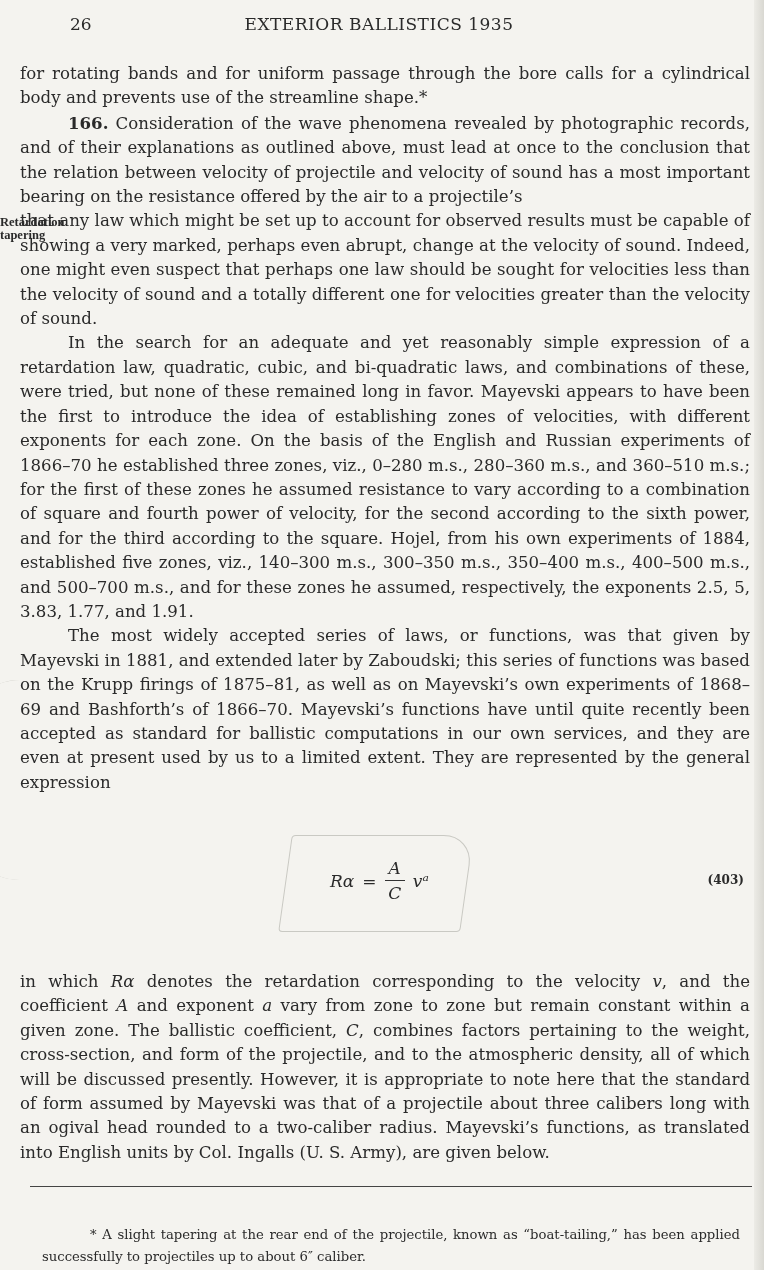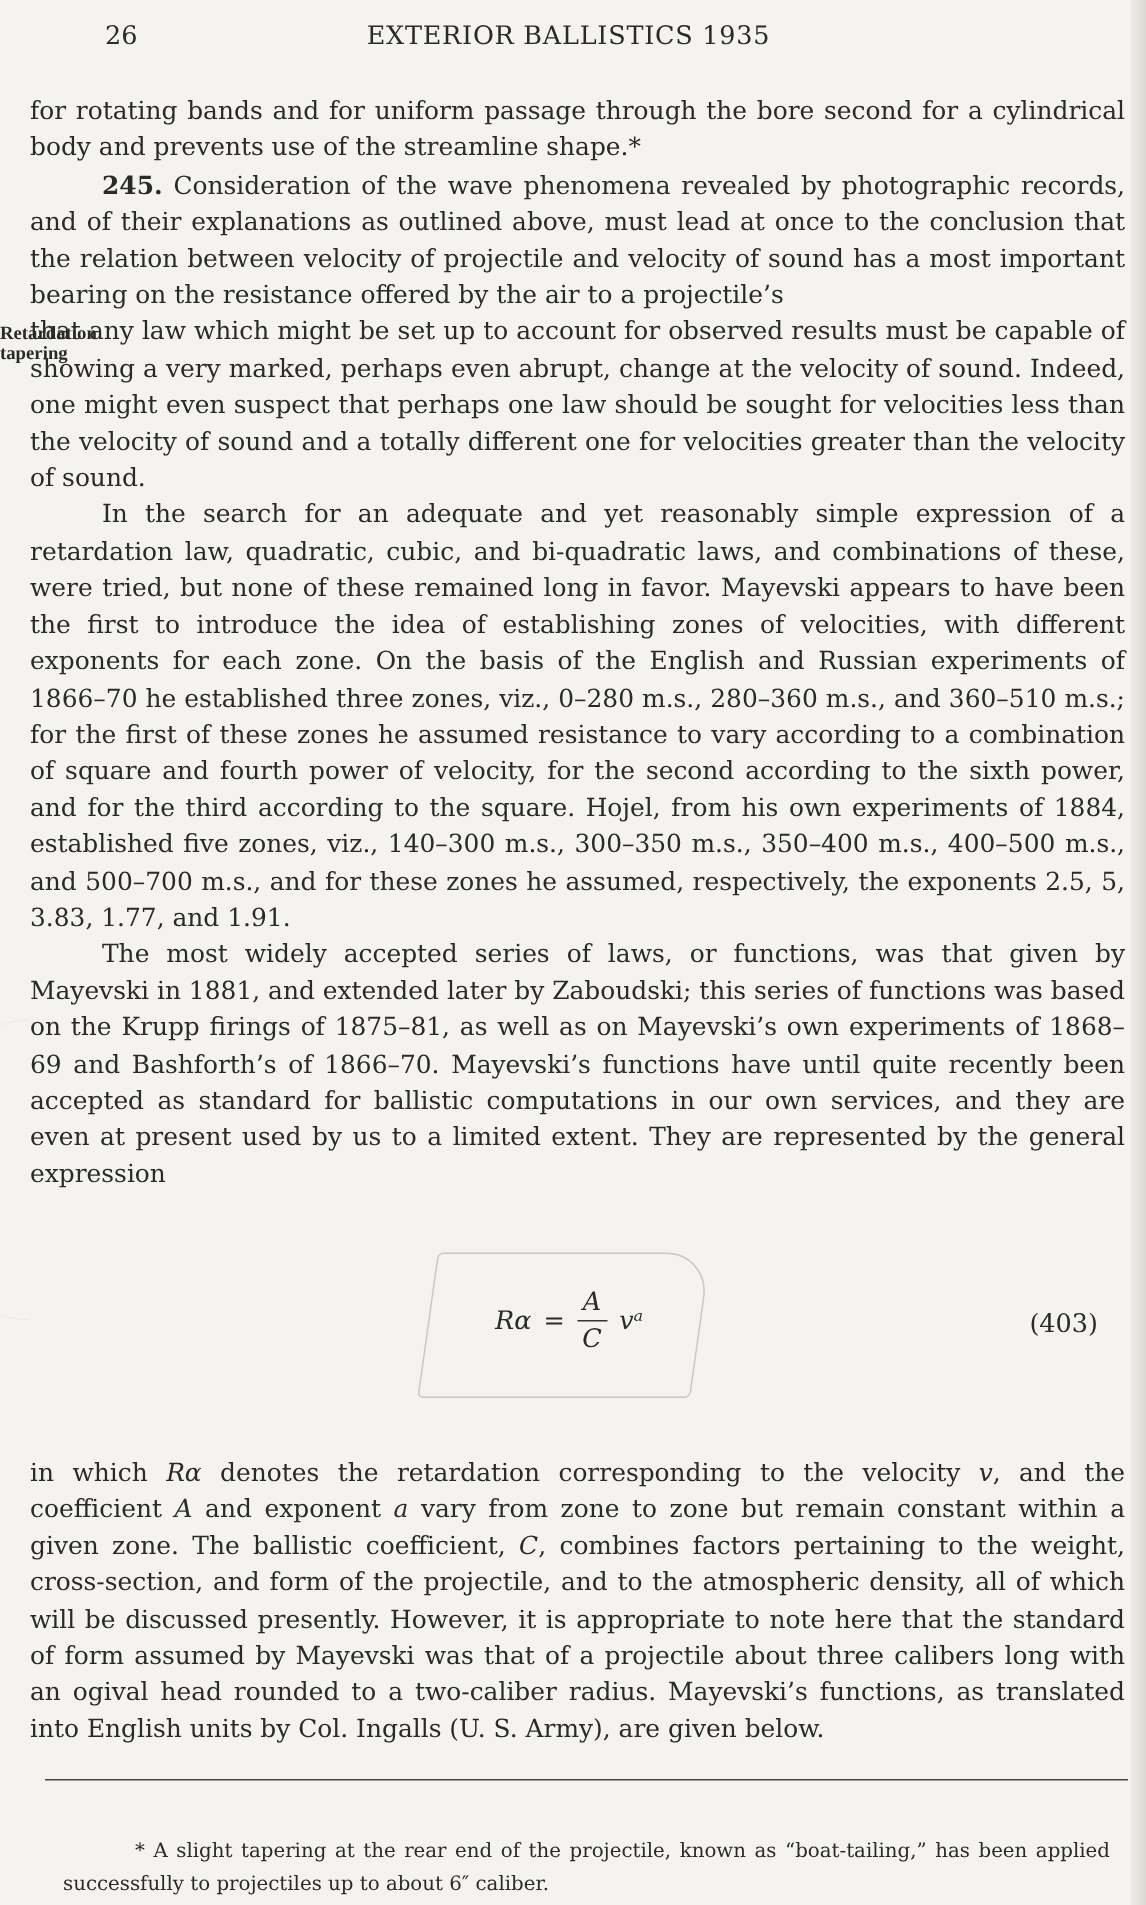--- a/index.html
+++ b/index.html
@@ -36,21 +36,21 @@
   .equation {
     position: absolute; top: 850px; left: 20px; width: 728px; height: 80px;
   }
   .eq-body {
     position: absolute; left: 310px; top: 8px; font-style: italic; font-size: 17px;
     display: flex; align-items: center; gap: 8px;
   }
   .frac { display: inline-flex; flex-direction: column; align-items: center; font-size: 17px; }
   .frac .num { border-bottom: 1px solid #333; padding: 0 4px 2px; }
   .frac .den { padding-top: 2px; }
-  .eq-number { position: absolute; right: 16px; top: 23px; font-size: 17px; }
+  .eq-number { position: absolute; right: 4px; top: 23px; font-size: 12px; font-weight: bold; }
   .sketch {
     position: absolute; left: 285px; top: 835px; width: 180px; height: 95px;
     border: 1px solid #b7b7b0; border-radius: 4px 30px 4px 4px;
     transform: skewX(-8deg); opacity: 0.7;
   }
   .sketch-arc {
     position: absolute; left: -40px; top: 680px; width: 70px; height: 200px;
     border-left: 1px solid #bdbdb6; border-radius: 60px 0 0 60px; opacity: 0.8;
   }
   .rule {
@@ -70,22 +70,22 @@
 <div class="page-edge"></div>
 
 <div class="running-head">
   <span class="page-number">26</span>
   <span class="running-title">EXTERIOR BALLISTICS 1935</span>
 </div>
 
 <div class="sketch-arc"></div>
 
 <div class="text-block" style="top:62px;">
-  <p>for rotating bands and for uniform passage through the bore second for a cylindrical body and prevents use of the streamline shape.*</p>
-  <p class="indent"><span class="para-num">245.</span> <span>Consideration of the wave phenomena revealed by photographic records, and of their explanations as outlined above, must lead at once to the conclusion that the relation between velocity of projectile and velocity of sound has a most important bearing on the resistance offered by the air to a projectile’s</span></p>
+  <p>for rotating bands and for uniform passage through the bore calls for a cylindrical body and prevents use of the streamline shape.*</p>
+  <p class="indent"><span class="para-num">166.</span> <span>Consideration of the wave phenomena revealed by photographic records, and of their explanations as outlined above, must lead at once to the conclusion that the relation between velocity of projectile and velocity of sound has a most important bearing on the resistance offered by the air to a projectile’s</span></p>
   <p>that any law which might be set up to account for observed results must be capable of showing a very marked, perhaps even abrupt, change at the velocity of sound. Indeed, one might even suspect that perhaps one law should be sought for velocities less than the velocity of sound and a totally different one for velocities greater than the velocity of sound.</p>
   <p class="indent">In the search for an adequate and yet reasonably simple expression of a retardation law, quadratic, cubic, and bi-quadratic laws, and combinations of these, were tried, but none of these remained long in favor. Mayevski appears to have been the first to introduce the idea of establishing zones of velocities, with different exponents for each zone. On the basis of the English and Russian experiments of 1866–70 he established three zones, viz., 0–280 m.s., 280–360 m.s., and 360–510 m.s.; for the first of these zones he assumed resistance to vary according to a combination of square and fourth power of velocity, for the second according to the sixth power, and for the third according to the square. Hojel, from his own experiments of 1884, established five zones, viz., 140–300 m.s., 300–350 m.s., 350–400 m.s., 400–500 m.s., and 500–700 m.s., and for these zones he assumed, respectively, the exponents 2.5, 5, 3.83, 1.77, and 1.91.</p>
   <p class="indent">The most widely accepted series of laws, or functions, was that given by Mayevski in 1881, and extended later by Zaboudski; this series of functions was based on the Krupp firings of 1875–81, as well as on Mayevski’s own experiments of 1868–69 and Bashforth’s of 1866–70. Mayevski’s functions have until quite recently been accepted as standard for ballistic computations in our own services, and they are even at present used by us to a limited extent. They are represented by the general expression</p>
 </div>
 
 <div class="margin-note">
   <div>Retardation</div>
   <div>tapering</div>
 </div>
 

